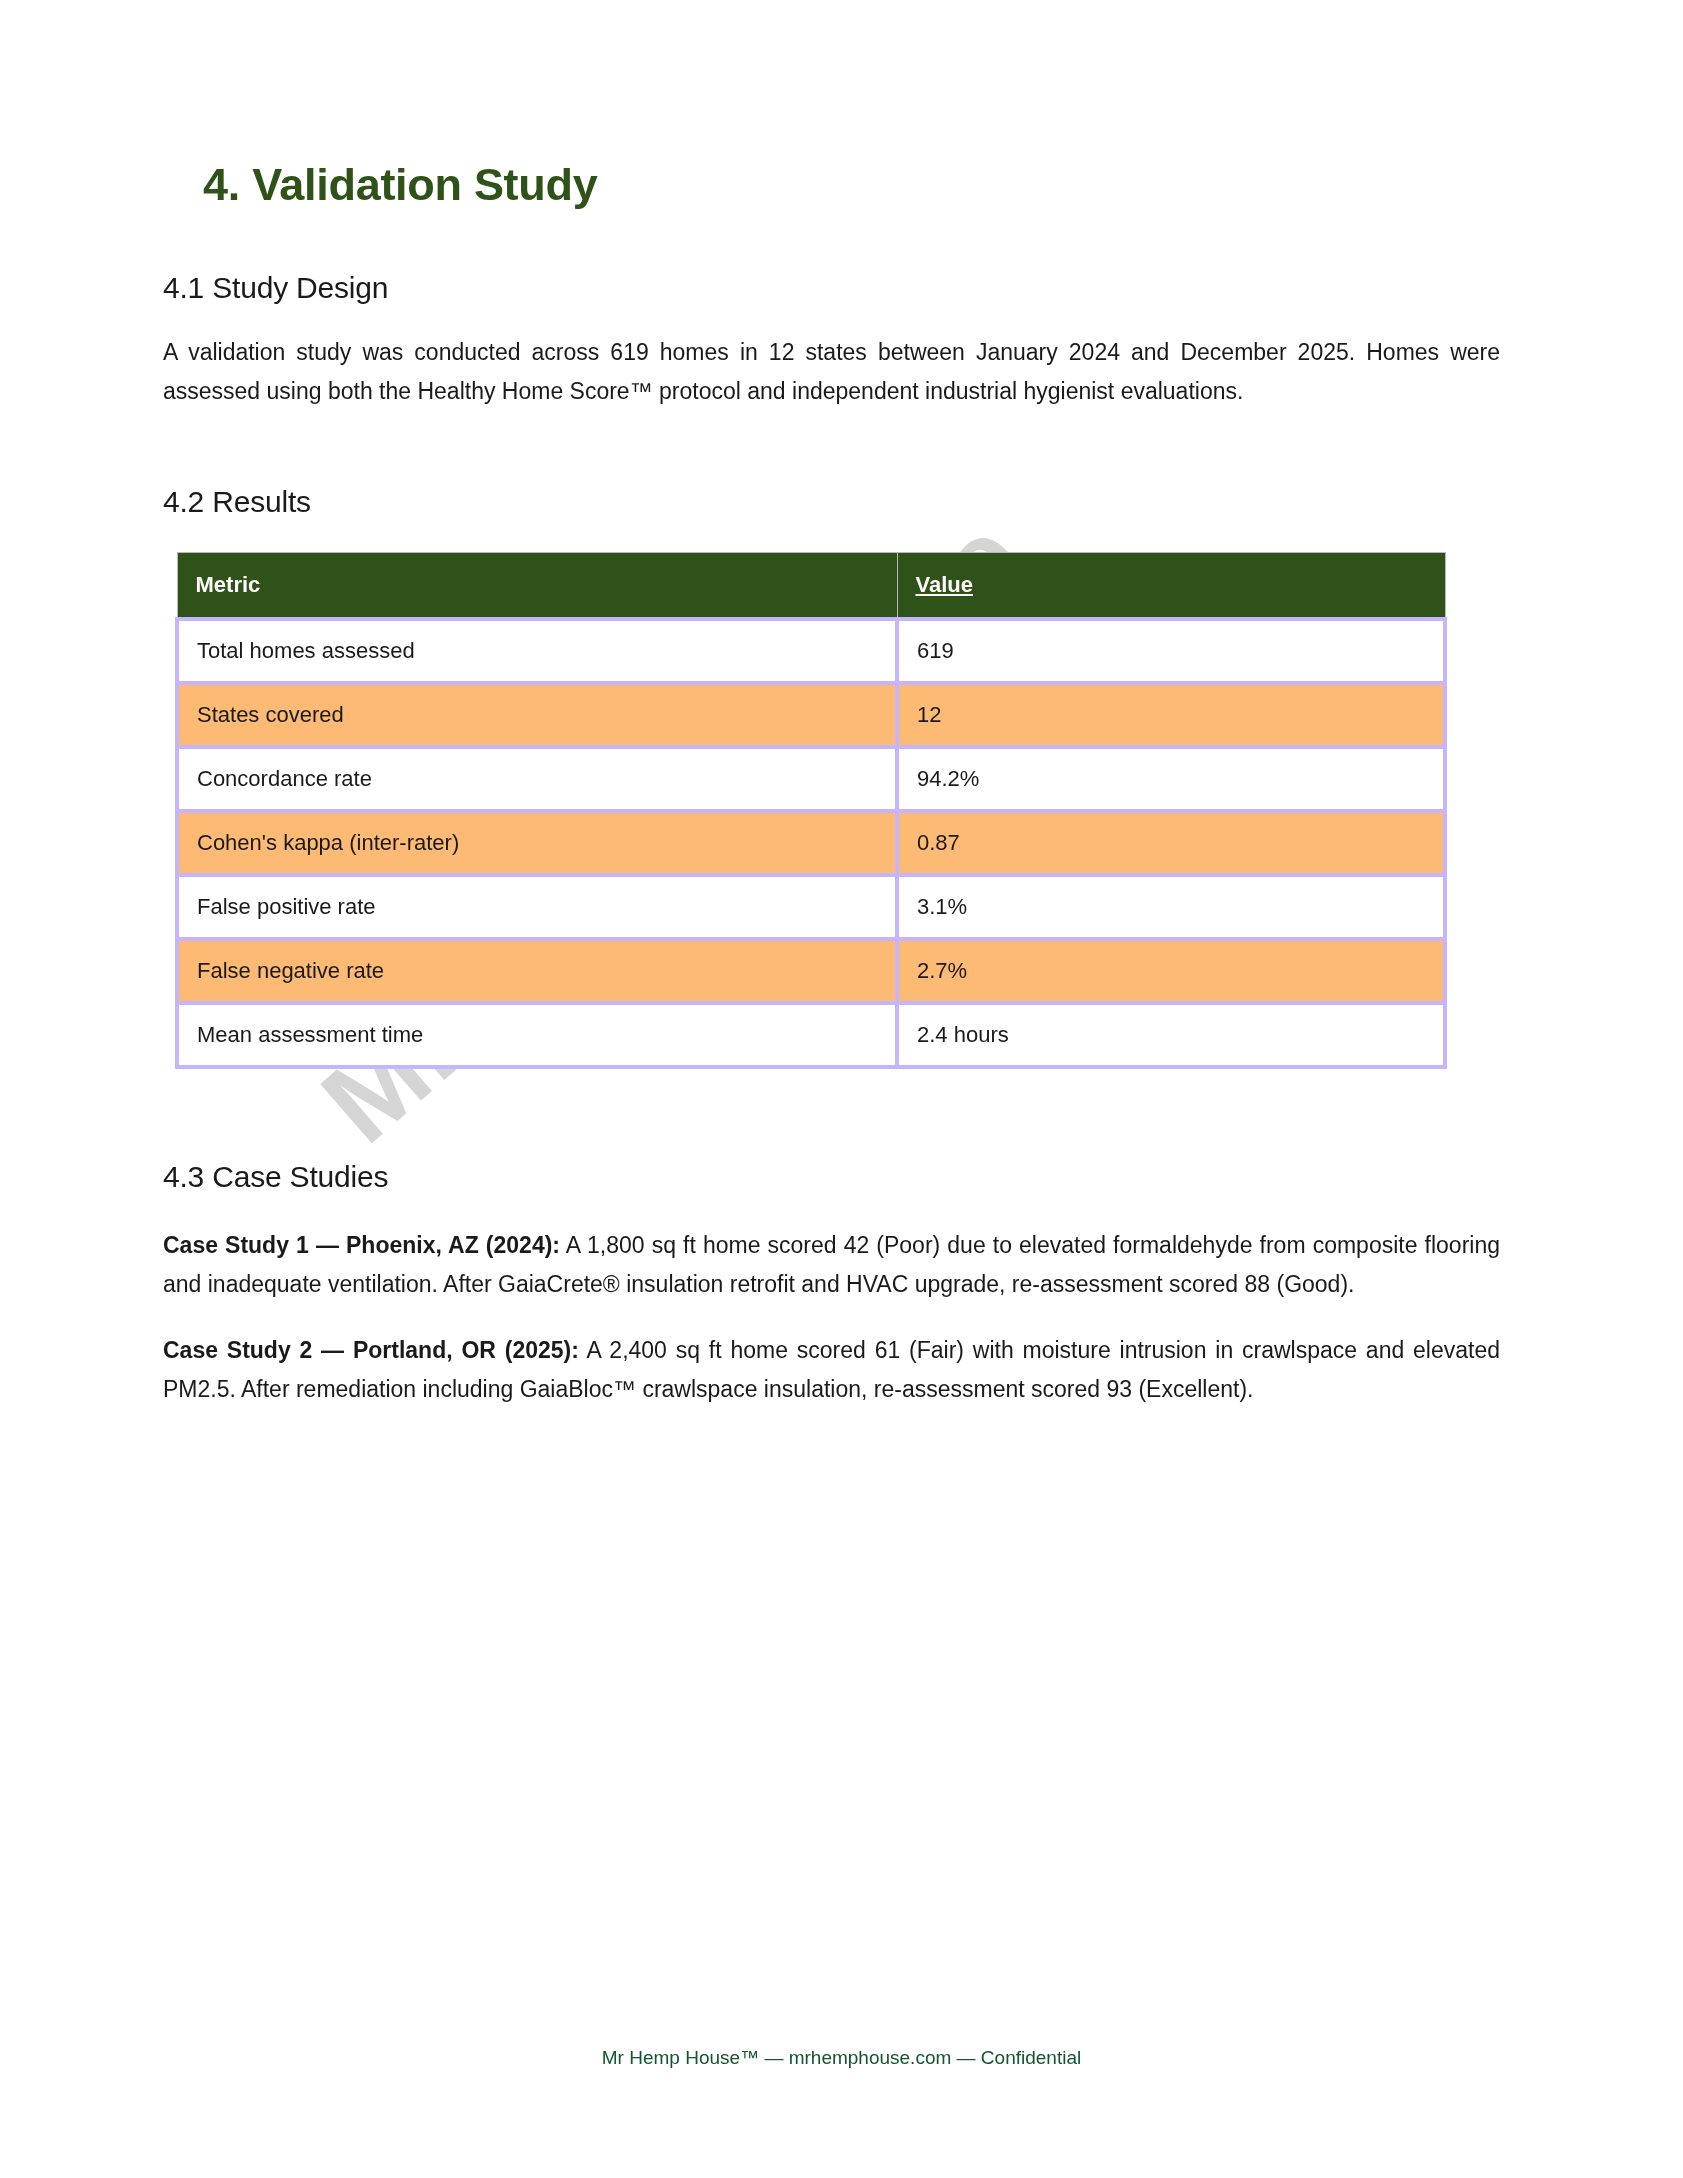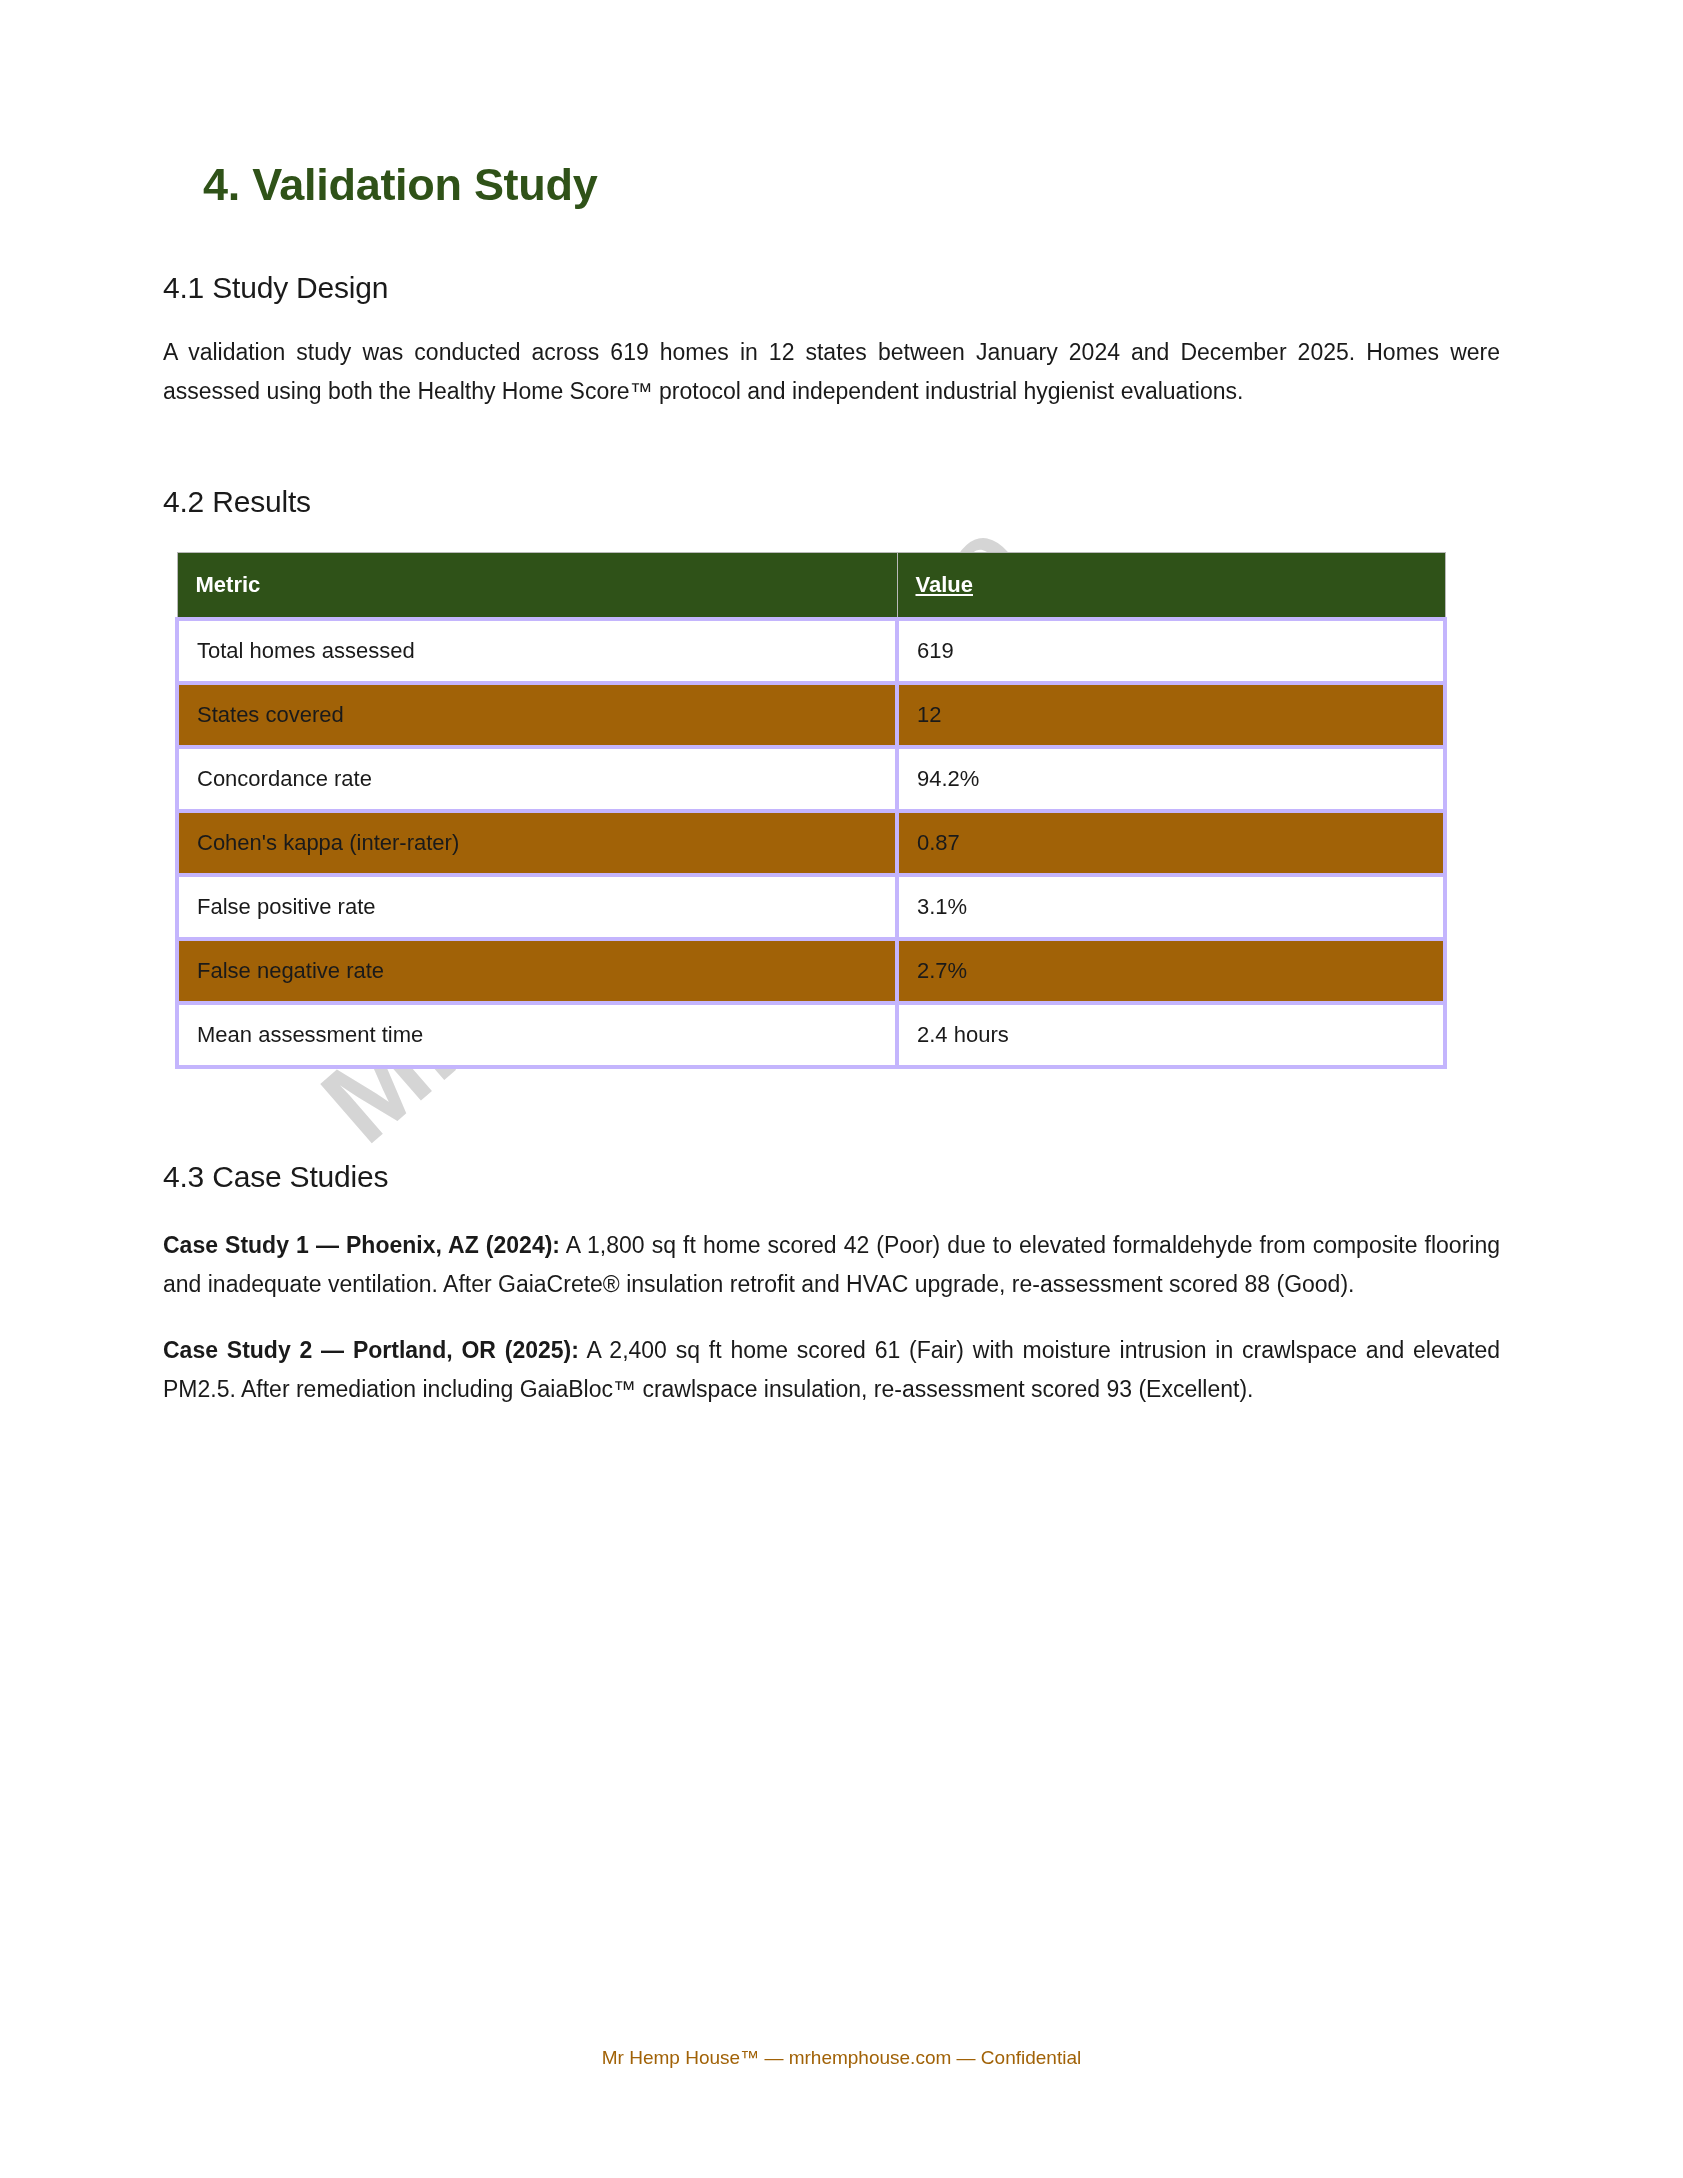--- a/index.html
+++ b/index.html
@@ -106,32 +106,32 @@
   }
   table.results th.col-metric { width: 683px; }
   table.results td {
     padding: 17px 18px;
     border: 4px solid #c4b5fd;
     color: #1a1a1a;
     font-size: 22px;
     background: #ffffff;
   }
   table.results tbody tr.alt td {
-    background: #a16207;
+    background: #fdba74;
   }
 
   
   .footer {
     position: absolute;
     left: 0;
     top: 2047px;
     width: 1683px;
     text-align: center;
     font-size: 19px;
-    color: #a16207;
+    color: #14532d;
     z-index: 2;
   }
 </style>
 </head>
 <body>
 
 <div class="page">
 
   <div class="watermark">Mr Hemp House</div>
 

